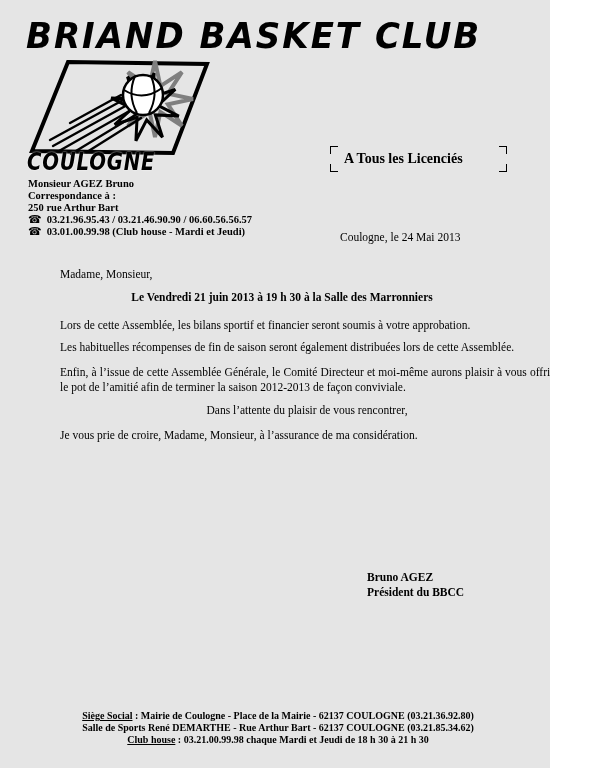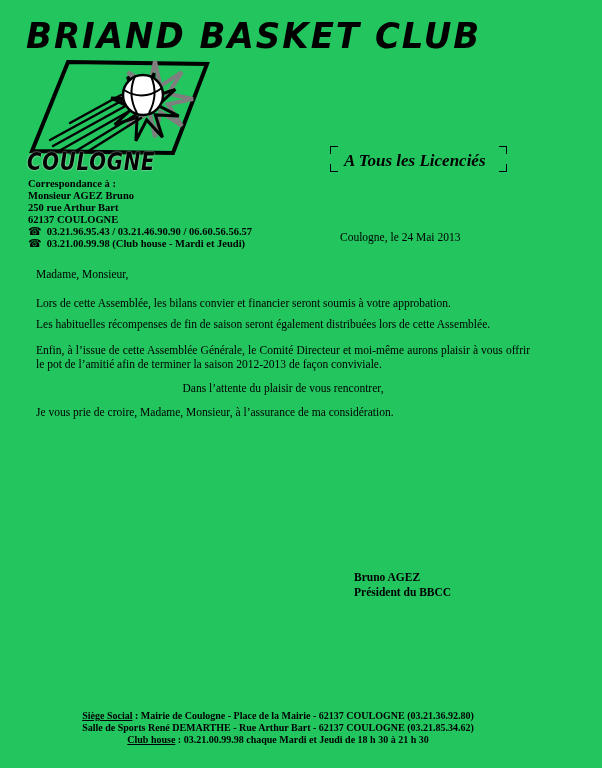--- a/index.html
+++ b/index.html
@@ -1,18 +1,18 @@
 <!DOCTYPE html>
 <html><head>
 <meta charset="utf-8">
 <style>
   html,body { margin:0; padding:0; background:#ffffff; }
   .page {
-    position:relative; width:602px; height:768px;
-    background:#22c55e; color:#000000; overflow:hidden;
+    position:relative; width:550px; height:768px;
+    background:#e5e5e5; color:#000000; overflow:hidden;
     font-family:"Liberation Serif", serif;
   }
 
   
   .club-title {
     position:absolute; left:26px; top:14px; margin:0;
     font-family:"DejaVu Sans", sans-serif;
     font-style:italic; font-weight:bold;
     font-size:34px; letter-spacing:2px; white-space:nowrap;
     transform:scaleY(1.05); transform-origin:left top;
@@ -24,53 +24,53 @@
     font-style:italic; font-weight:bold; font-size:24px;
     letter-spacing:1px; white-space:nowrap;
     transform:scaleX(0.82); transform-origin:left top;
     text-shadow: 0 0 2px #fff;
   }
 
   
   .recipient-field { position:absolute; left:330px; top:146px; width:177px; height:26px; }
   .recipient-text {
     position:absolute; left:14px; top:5px;
-    font-weight:bold; font-style:italic; font-size:17px; white-space:nowrap;
+    font-weight:bold; font-size:14px; white-space:nowrap;
   }
   .corner { position:absolute; width:7px; height:7px; }
   .corner.tl { left:0; top:0; border-left:1px solid #000; border-top:1px solid #000; }
   .corner.tr { right:0; top:0; border-right:1px solid #000; border-top:1px solid #000; }
   .corner.bl { left:0; bottom:0; border-left:1px solid #000; border-bottom:1px solid #000; }
   .corner.br { right:0; bottom:0; border-right:1px solid #000; border-bottom:1px solid #000; }
 
   
   .correspondence {
     position:absolute; left:28px; top:178px;
     font-size:10.5px; font-weight:bold; line-height:12px; white-space:nowrap;
   }
   .phone-row { white-space:nowrap; }
   .phone-icon { font-family:"DejaVu Sans", sans-serif; font-size:11px; margin-right:5px; }
 
   .dateline { position:absolute; left:340px; top:231px; font-size:11.5px;text-align:center; }
 
   
-  .letter-body { position:absolute; left:36px; top:267px; width:494px; font-size:11.5px; line-height:14.5px; }
+  .letter-body { position:absolute; left:60px; top:267px; width:494px; font-size:11.5px; line-height:14.5px; }
   .letter-body p { margin:0; }
   .p-salutation { margin-top:0 !important; }
   .p-intro   { margin-top:10px !important; }
   .highlight { margin-top:8px; width:444px; text-align:center; font-weight:bold; }
   .p-bilans  { margin-top:14px !important; }
   .p-permanence { margin-top:10px !important; text-align:justify; }
   .p-recompenses { margin-top:7px !important; }
   .p-pot     { margin-top:11px !important; text-align:justify; }
   .p-attente { margin-top:9px !important;text-align:center; }
   .p-formule { margin-top:10px !important; }
 
   .signature-block {
-    position:absolute; left:354px; top:570px;
+    position:absolute; left:367px; top:570px;
     font-weight:bold; font-size:11.5px; line-height:14.5px;
   }
 
   
   .page-footer {
     position:absolute; left:0; top:710px; width:556px;
     text-align:center; font-weight:bold; font-size:10px; line-height:12px;
   }
   .u { text-decoration:underline; }
 </style>
@@ -109,39 +109,39 @@
 
   <div class="recipient-field">
     <span class="corner tl"></span>
     <span class="corner tr"></span>
     <span class="corner bl"></span>
     <span class="corner br"></span>
     <span class="recipient-text">A Tous les Licenciés</span>
   </div>
 
   <div class="correspondence">
+    <div>Monsieur AGEZ Bruno</div>
     <div>Correspondance à :</div>
-    <div>Monsieur AGEZ Bruno</div>
     <div>250 rue Arthur Bart</div>
-    <div>62137 COULOGNE</div>
     <div class="phone-row">
       <span class="phone-icon">☎</span><span>03.21.96.95.43 / 03.21.46.90.90 / 06.60.56.56.57</span>
     </div>
     <div class="phone-row">
-      <span class="phone-icon">☎</span><span>03.21.00.99.98 (Club house - Mardi et Jeudi)</span>
+      <span class="phone-icon">☎</span><span>03.01.00.99.98 (Club house - Mardi et Jeudi)</span>
     </div>
   </div>
 
   <div class="dateline">Coulogne, le 24 Mai 2013</div>
 
   <div class="letter-body">
     <p class="p-salutation">Madame, Monsieur,</p>
     <div class="highlight">
+      <div>Le Vendredi 21 juin 2013 à 19 h 30 à la Salle des Marronniers</div>
     </div>
-    <p class="p-bilans">Lors de cette Assemblée, les bilans convier et financier seront soumis à votre approbation.</p>
+    <p class="p-bilans">Lors de cette Assemblée, les bilans sportif et financier seront soumis à votre approbation.</p>
     <p class="p-recompenses">Les habituelles récompenses de fin de saison seront également distribuées lors de cette Assemblée.</p>
     <p class="p-pot">Enfin, à l’issue de cette Assemblée Générale, le Comité Directeur et moi-même aurons plaisir à vous offrir le pot de l’amitié afin de terminer la saison 2012-2013 de façon conviviale.</p>
     <p class="p-attente">Dans l’attente du plaisir de vous rencontrer,</p>
     <p class="p-formule">Je vous prie de croire, Madame, Monsieur, à l’assurance de ma considération.</p>
   </div>
 
   <div class="signature-block">
     <div>Bruno AGEZ</div>
     <div>Président du BBCC</div>
   </div>

